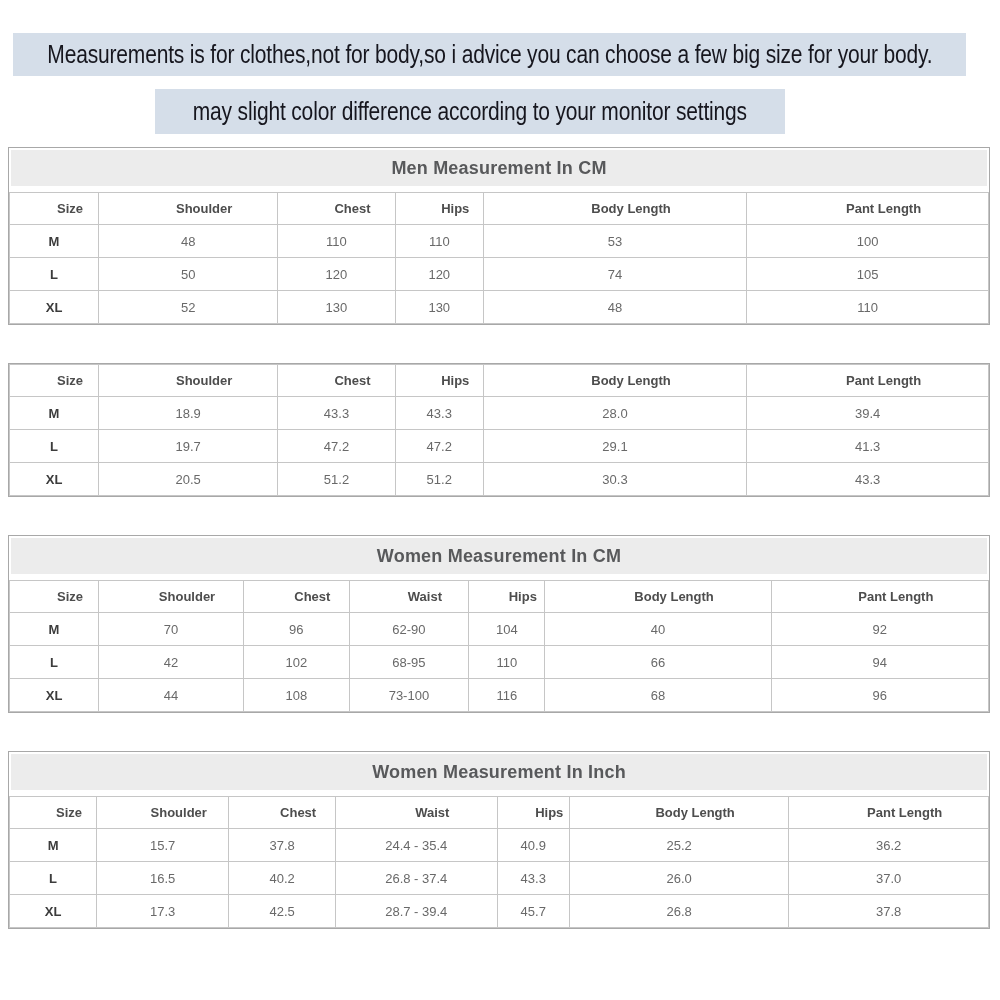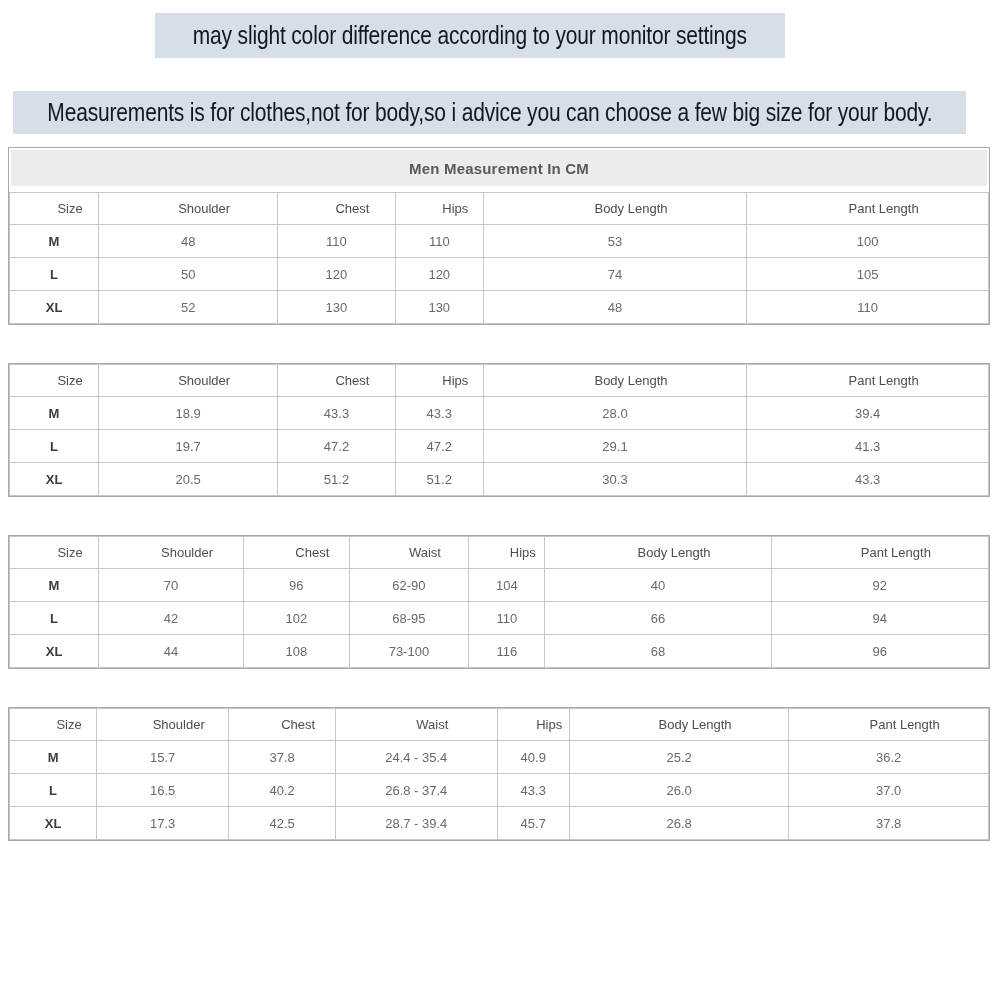--- a/index.html
+++ b/index.html
@@ -33,65 +33,65 @@
     margin-bottom: 38px;
   }
   .size-table-wrap:last-child { margin-bottom: 0; }
 
   .table-title {
     background: var(--title-bg, #ececec);
     margin: 2px 2px 6px 2px;
     height: 36px;
     display: flex; align-items: center; justify-content: center;
     font-weight: bold;
-    font-size: 15px;
+    font-size: 18px;
     letter-spacing: 0.2px;
     color: var(--title-text, #58595b);
   }
 
   table.size-table {
     width: 100%;
     border-collapse: collapse;
     table-layout: fixed;
   }
   .size-table th, .size-table td {
     text-align: center;
     vertical-align: middle;
     border: 1px solid var(--grid-line, #c6c6c6);
     font-size: 13px;
     padding: 0;
     overflow: hidden;
   }
   .size-table th {
     height: 31px;
-    font-weight: normal;
+    font-weight: bold;
     color: var(--header-text, #4d4d4d);
     padding-left: 32px;
   }
   .size-table td {
     height: 32px;
     font-weight: normal;
     color: var(--cell-text, #696969);
   }
   .size-table td.size-col {
     font-weight: bold;
     color: var(--size-text, #3c3c3c);
   }
 </style>
 </head>
 <body>
 
 <div class="page">
 
+  <div class="banner banner-1">
+    <span class="banner-text">Measurements is for clothes,not for body,so i advice you can choose a few big size for your body.</span>
+  </div>
+
   <div class="banner banner-2">
     <span class="banner-text">may slight color difference according to your monitor settings</span>
-  </div>
-
-  <div class="banner banner-1">
-    <span class="banner-text">Measurements is for clothes,not for body,so i advice you can choose a few big size for your body.</span>
   </div>
 
   <div id="tables-container">
   <div class="size-table-wrap">
     <div class="table-title">Men Measurement In CM</div>
     <table class="size-table">
       <colgroup>
             <col style="width: 9.1%;">
             <col style="width: 18.3%;">
             <col style="width: 12%;">
@@ -181,20 +181,21 @@
               <td>51.2</td>
               <td>51.2</td>
               <td>30.3</td>
               <td>43.3</td>
             </tr>
           </tbody>
     </table>
   </div>
 
   <div class="size-table-wrap">
+    <div class="table-title">Women Measurement In CM</div>
     <table class="size-table">
       <colgroup>
             <col style="width: 9.1%;">
             <col style="width: 14.8%;">
             <col style="width: 10.8%;">
             <col style="width: 12.2%;">
             <col style="width: 7.8%;">
             <col style="width: 23.1%;">
             <col style="width: 22.2%;">
           </colgroup>
@@ -235,20 +236,21 @@
               <td>73-100</td>
               <td>116</td>
               <td>68</td>
               <td>96</td>
             </tr>
           </tbody>
     </table>
   </div>
 
   <div class="size-table-wrap">
+    <div class="table-title">Women Measurement In Inch</div>
     <table class="size-table">
       <colgroup>
             <col style="width: 8.9%;">
             <col style="width: 13.5%;">
             <col style="width: 10.9%;">
             <col style="width: 16.5%;">
             <col style="width: 7.4%;">
             <col style="width: 22.4%;">
             <col style="width: 20.4%;">
           </colgroup>

